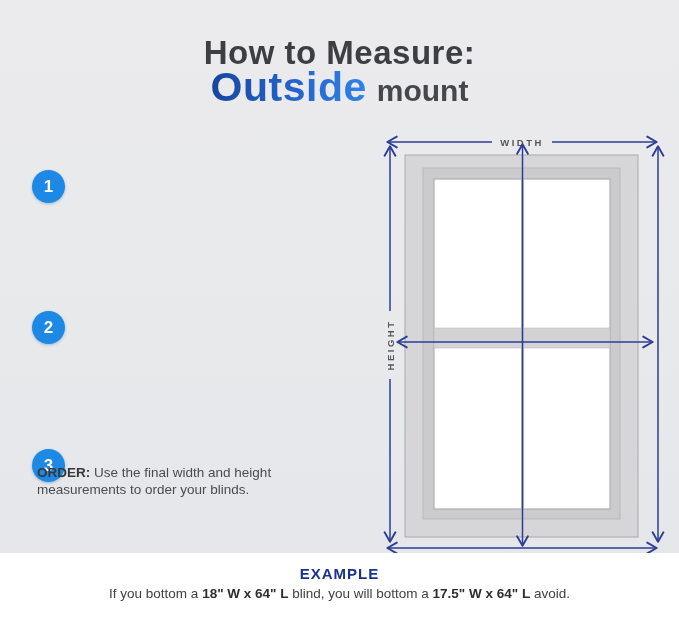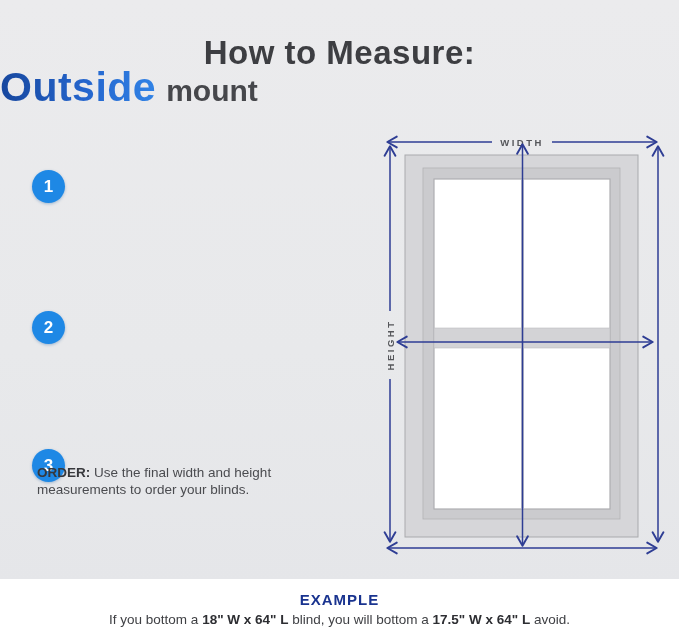--- a/index.html
+++ b/index.html
@@ -17,21 +17,21 @@
 
   
   .title-line1 {
     position: absolute; left: 0; top: 34px; width: 679px;
     text-align: center;
     font-size: 33px; font-weight: 700; letter-spacing: 0.5px;
     color: #3d3e42;
   }
   .title-line2 {
     position: absolute; left: 0; top: 64px; width: 679px;
-    white-space: nowrap;
+    text-align: center; white-space: nowrap;
   }
   .title-highlight {
     font-size: 41px; font-weight: 800; letter-spacing: 0.5px;
     background: linear-gradient(90deg, #17479e 0%, #2465cd 55%, #3183e6 100%);
     -webkit-background-clip: text; background-clip: text;
     -webkit-text-fill-color: transparent; color: transparent;
   }
   .title-suffix {
     font-size: 30px; font-weight: 600; color: #46474b; margin-left: 10px;
   }
@@ -55,21 +55,21 @@
   .para-2 { top: 347px; }
   .para-3 { top: 465px; }
   .step-label { font-weight: 700; color: #37383c; }
   .step-text { white-space: pre-line; }
 
   
   .diagram-svg { position: absolute; left: 378px; top: 133px; }
 
   
   .footer {
-    position: absolute; left: 0; top: 579px; width: 679px; height: 59px;
+    position: absolute; left: 0; top: 553px; width: 679px; height: 59px;
     background: #ffffff;
     text-decoration: underline;
   }
   .footer-heading {
     position: absolute; left: 0; top: 12px; width: 679px;
     text-align: center;
     font-size: 15px; font-weight: 800; letter-spacing: 1px;
     color: #19338f;
   }
   .footer-sentence {

